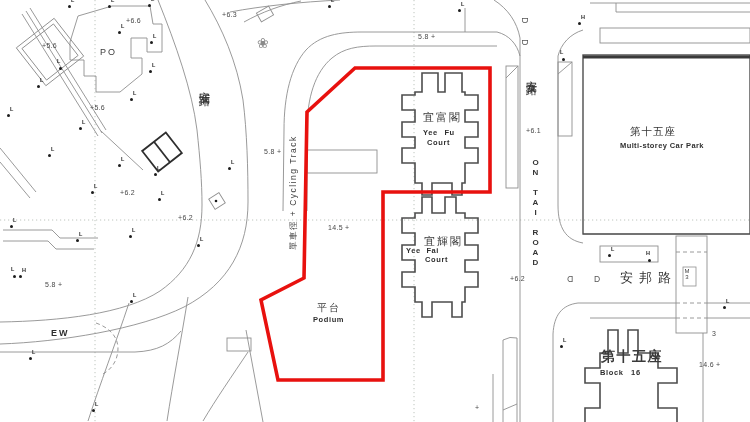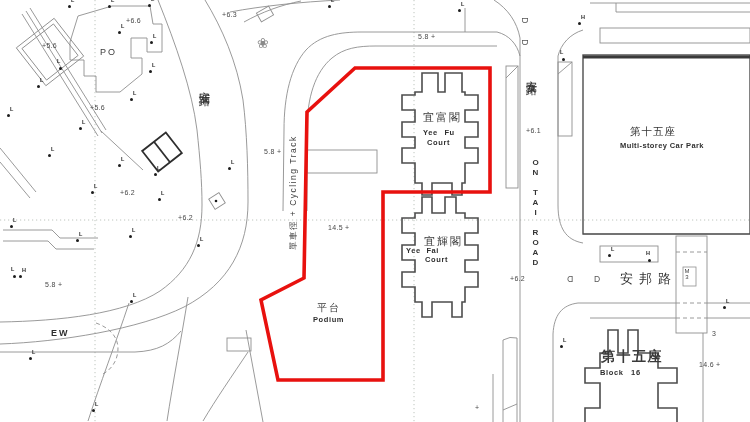--- a/index.html
+++ b/index.html
@@ -126,21 +126,21 @@
 
     <polygon points="355,68 490,68 490,192 383,192 383,380 278,380 261,300 304,278 307,112" fill="none" stroke="#e8110e" stroke-width="3.6" stroke-linejoin="miter"></polygon>
   </svg>
 
   <div class="lbl ital" style="left:100px;top:48px;font-size:9px;letter-spacing:2px;color:#3a3a3a;">PO</div>
   <div class="lbl en" style="left:51px;top:329px;font-size:9px;letter-spacing:2px;">EW</div>
 
   <div class="lbl vt roadname" style="left:198px;top:82px;">安埔路</div>
   <div class="lbl vt roadname" style="left:525px;top:71px;">安泰路</div>
   <div class="lbl vt" style="left:531px;top:158px;font-size:8px;font-weight:bold;letter-spacing:1px;color:#333;">ON TAI ROAD</div>
-  <div class="lbl" style="left:620px;top:272px;font-size:13px;letter-spacing:6px;color:#333;">安邦路</div>
+  <div class="lbl" style="left:620px;top:272px;font-size:13px;letter-spacing:6px;color:#333;font-family:Liberation Mono, monospace;">安邦路</div>
   <div class="lbl cyc" style="left:289px;top:250px;">單車徑 + Cycling Track</div>
 
   <div class="lbl cjk" style="left:423px;top:112px;">宜富閣</div>
   <div class="lbl en" style="left:423px;top:129px;word-spacing:4px;">Yee Fu</div>
   <div class="lbl en" style="left:427px;top:139px;">Court</div>
 
   <div class="lbl cjk" style="left:424px;top:236px;">宜輝閣</div>
   <div class="lbl en" style="left:406px;top:247px;word-spacing:3px;">Yee Fai</div>
   <div class="lbl en" style="left:425px;top:256px;">Court</div>
 

